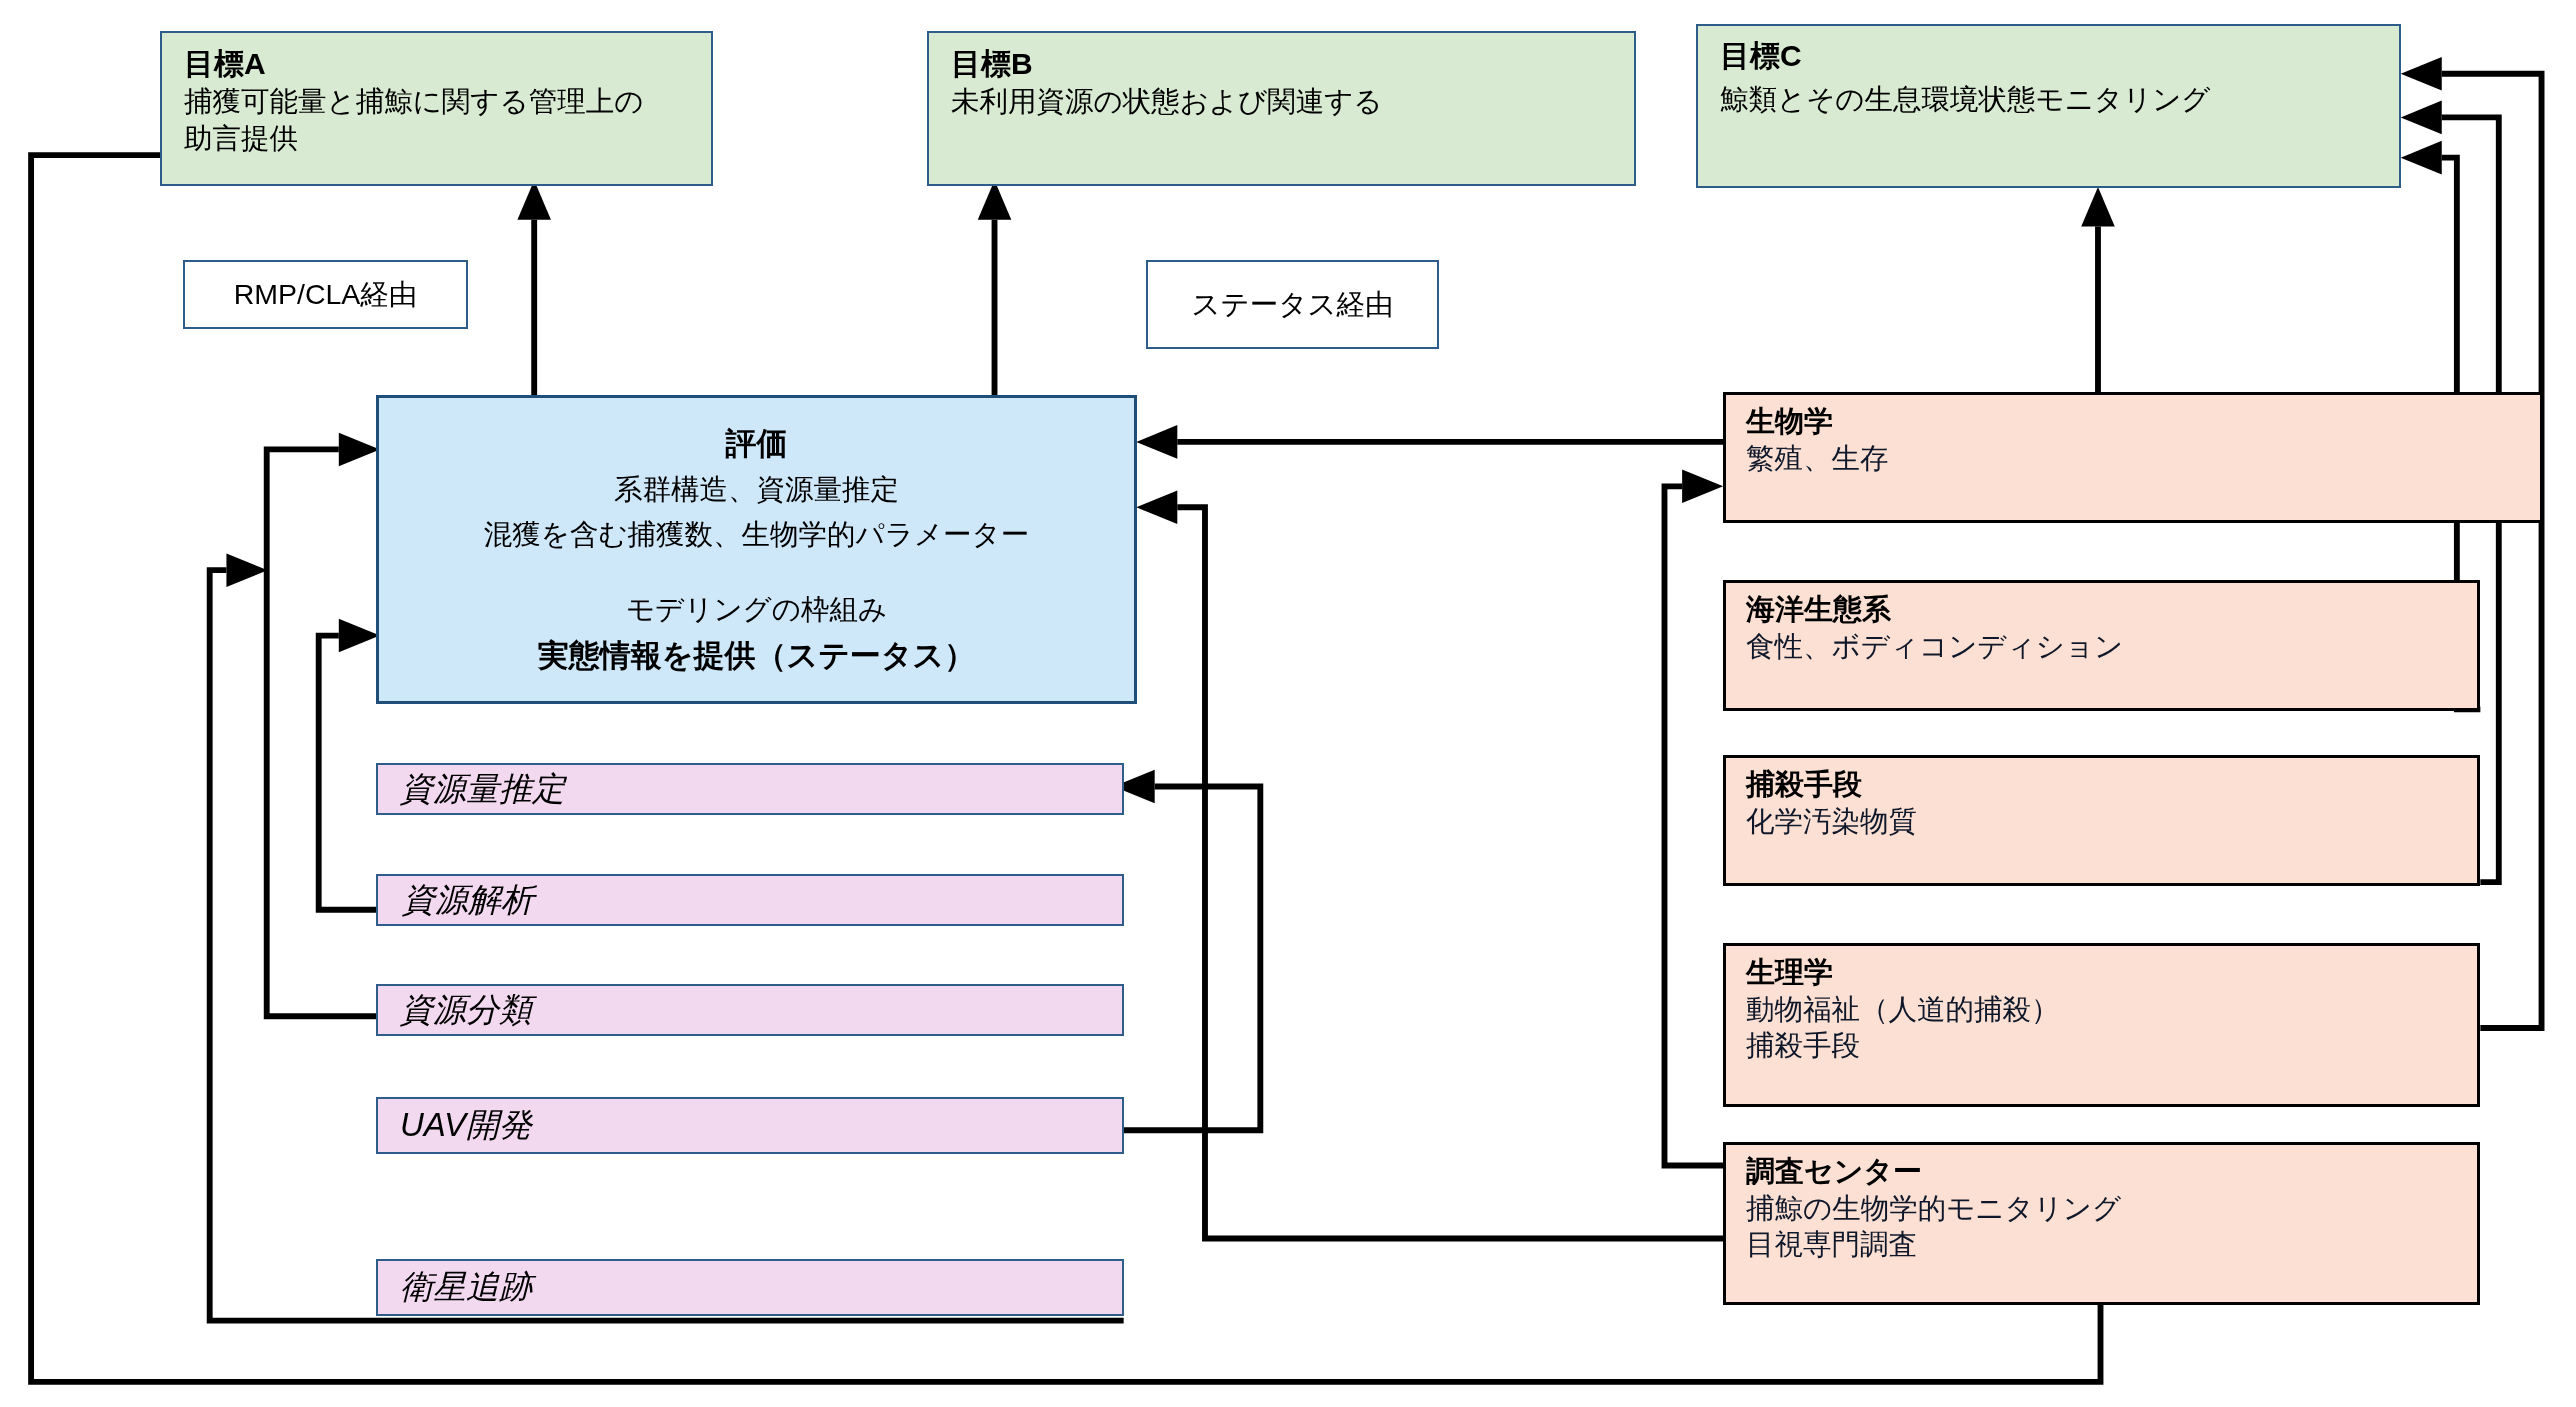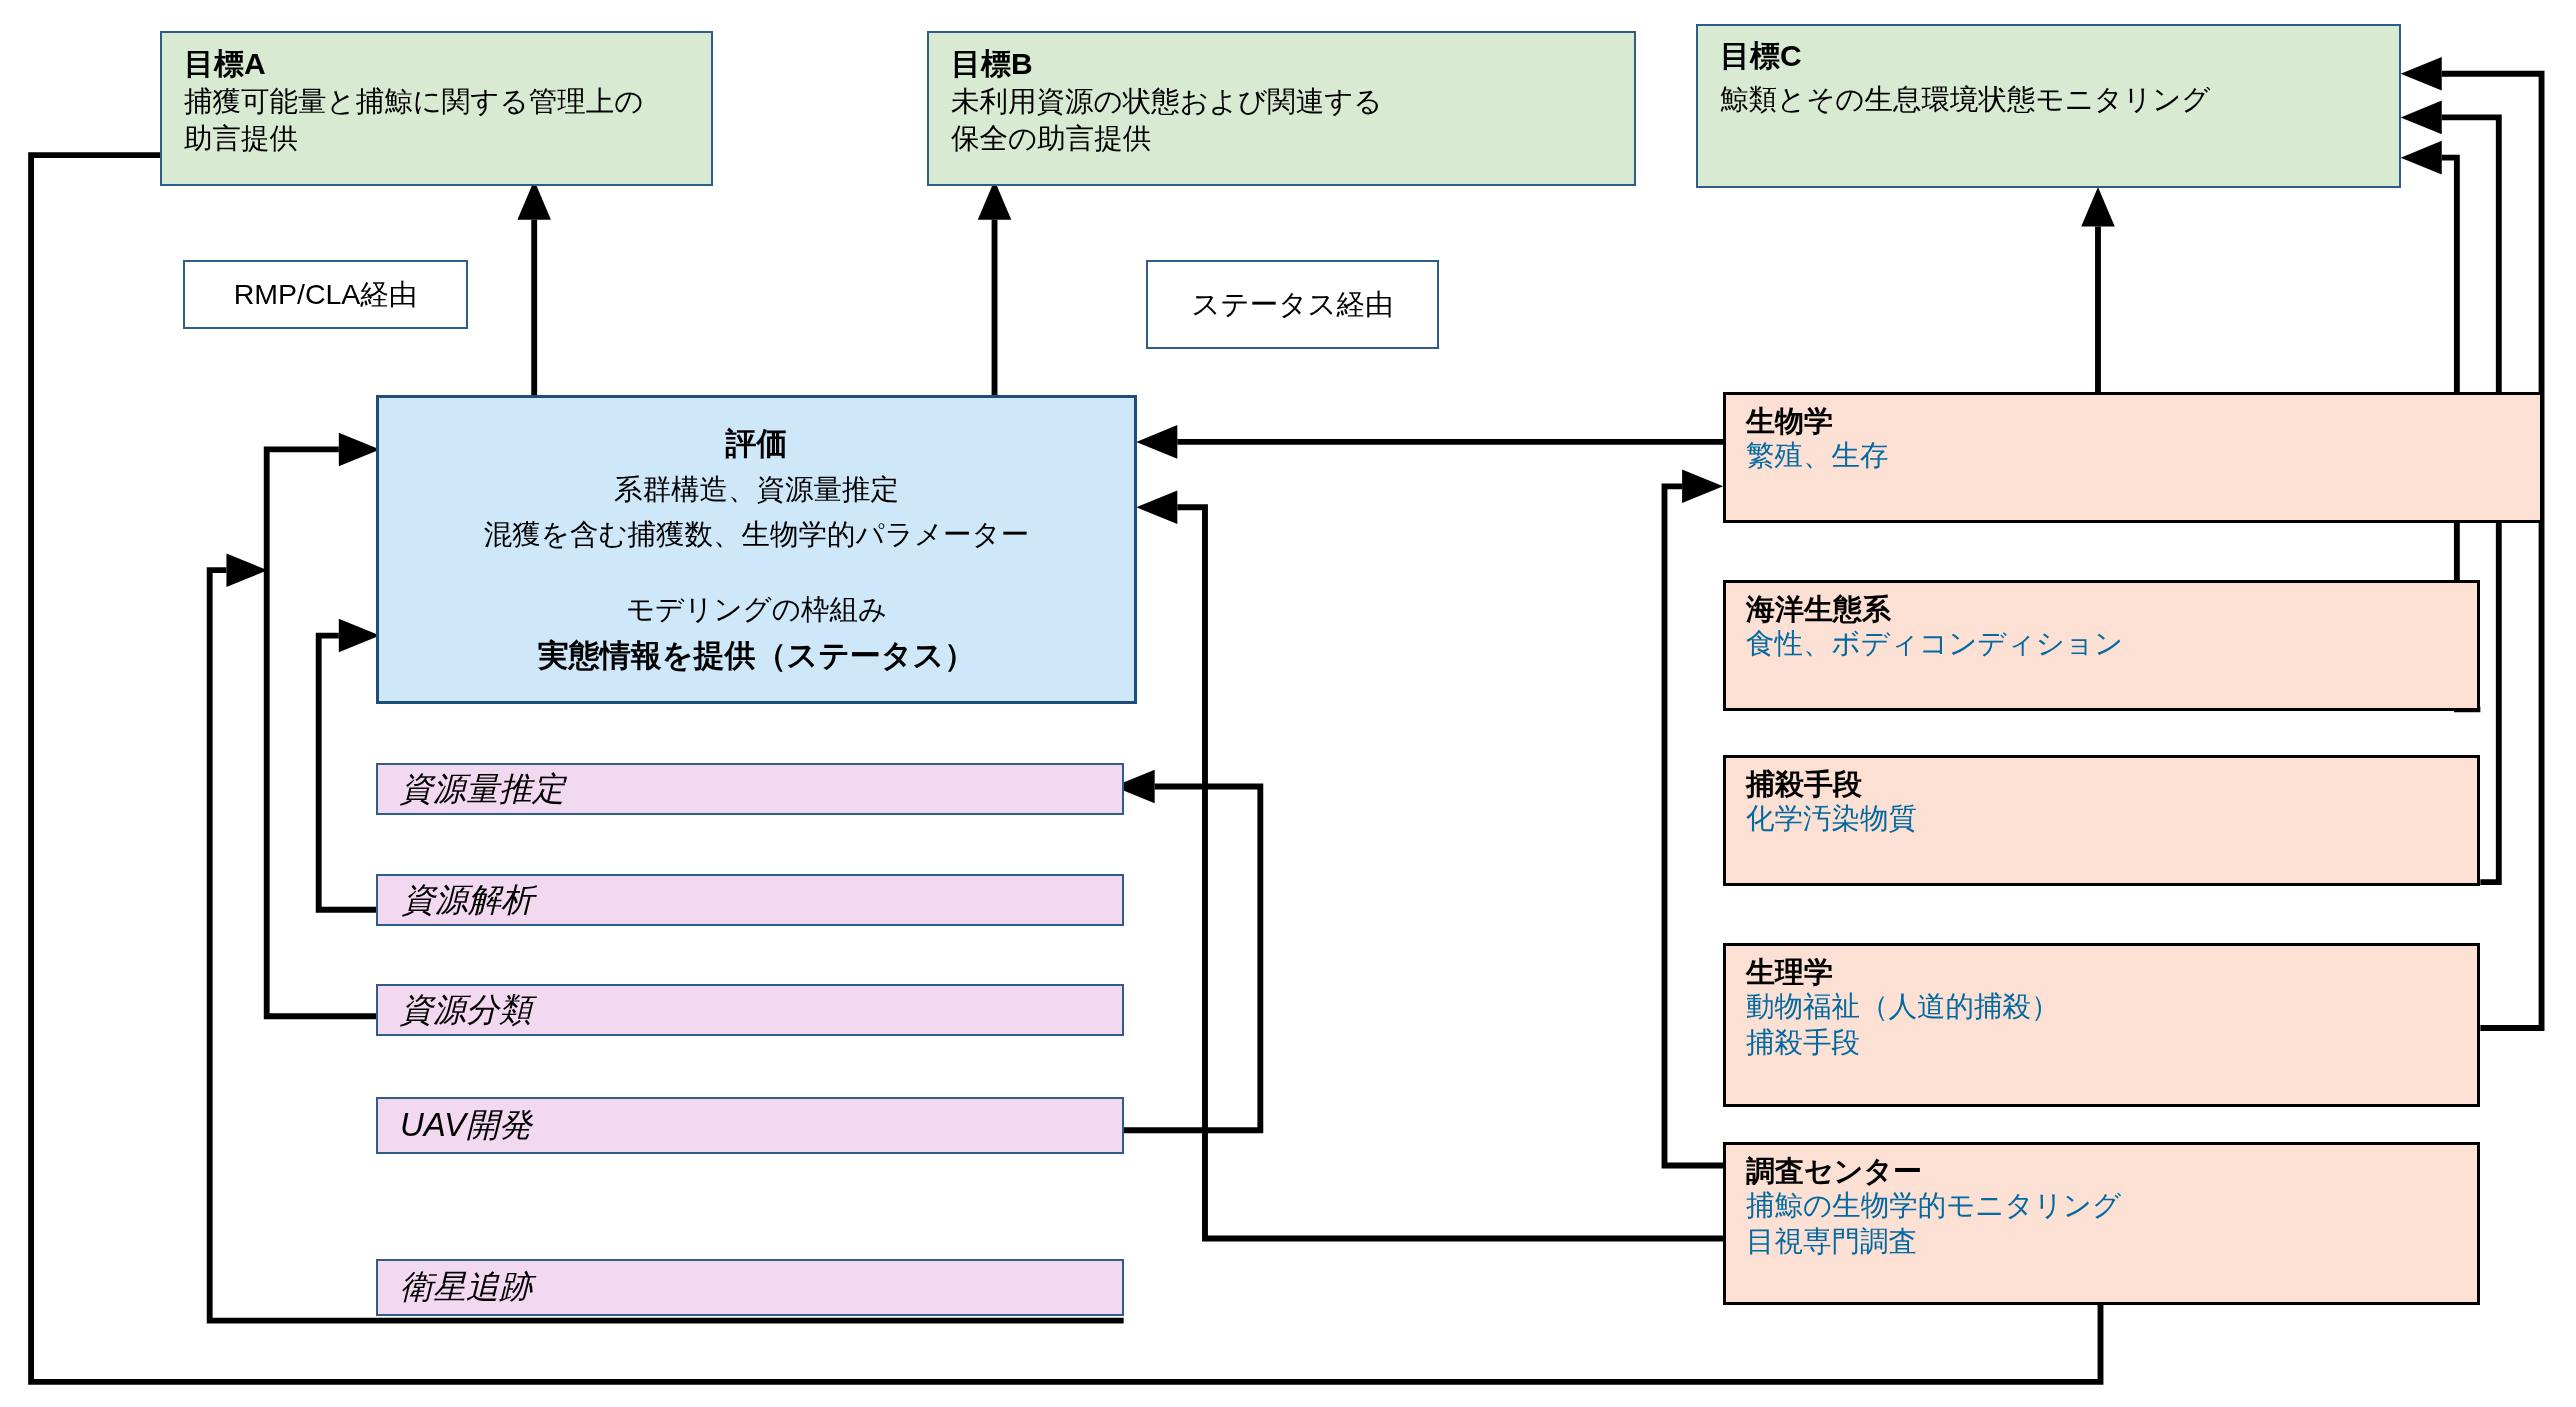--- a/index.html
+++ b/index.html
@@ -11,21 +11,21 @@
   .goal .t{font-weight:bold;font-size:30px;color:#000;line-height:1.28;}
   .goal .s{font-size:28.5px;color:#000;line-height:1.30;}
   .eval{background:#cfe8f9;border:3.4px solid #1f4e79;align-items:center;justify-content:center;text-align:center;padding:8.4px 11.7px;gap:8px;}
   .eval .t{font-weight:bold;font-size:31px;line-height:1.26;color:#000;}
   .eval .s{font-size:28.5px;line-height:1.30;color:#000;}
   .eval .gap{height:22px;}
   .purple{background:#f2d9f0;border:2.5px solid #2e5d8a;justify-content:center;padding-left:22px;font-style:italic;}
   .purple .t{font-size:33px;color:#000;line-height:1.1;}
   .peach{background:#fbe0d3;border:3.4px solid #000;padding:8.4px 20px;}
   .peach .t{font-weight:bold;font-size:29px;color:#000;line-height:1.26;}
-  .peach .s{font-size:28.5px;color:#0369a1;line-height:1.28;font-family:Liberation Mono, monospace;}
+  .peach .s{font-size:28.5px;color:#0f172a;line-height:1.28;}
   .lbl{background:#ffffff;border:2.5px solid #2e5d8a;display:flex;align-items:center;justify-content:center;}
   .lbl .t{font-size:28.5px;color:#000;}
   svg.wires{position:absolute;left:0;top:0;width:2576px;height:1407px;pointer-events:none;}
   .w{fill:none;stroke:#000;stroke-width:7;}
   .hd{fill:#000;}
 </style>
 </head>
 <body>
 
 <div id="stage">
@@ -106,21 +106,20 @@
 
   <div class="box goal" style="left:160px;top:31px;width:553px;height:155px;">
     <div class="t">目標A</div>
     <div class="s">捕獲可能量と捕鯨に関する管理上の</div>
     <div class="s">助言提供</div>
   </div>
 
   <div class="box goal" style="left:927px;top:31px;width:709px;height:155px;">
     <div class="t">目標B</div>
     <div class="s">未利用資源の状態および関連する</div>
-    <div class="s">保全の助言提供</div>
   </div>
 
   <div class="box goal" style="left:1696px;top:23.5px;width:705px;height:164px;">
     <div class="t">目標C</div>
     <div class="s" style="margin-top:5px;">鯨類とその生息環境状態モニタリング</div>
   </div>
 
   <div class="box lbl" style="left:183px;top:260px;width:285px;height:69px;">
     <div class="t">RMP/CLA経由</div>
   </div>

